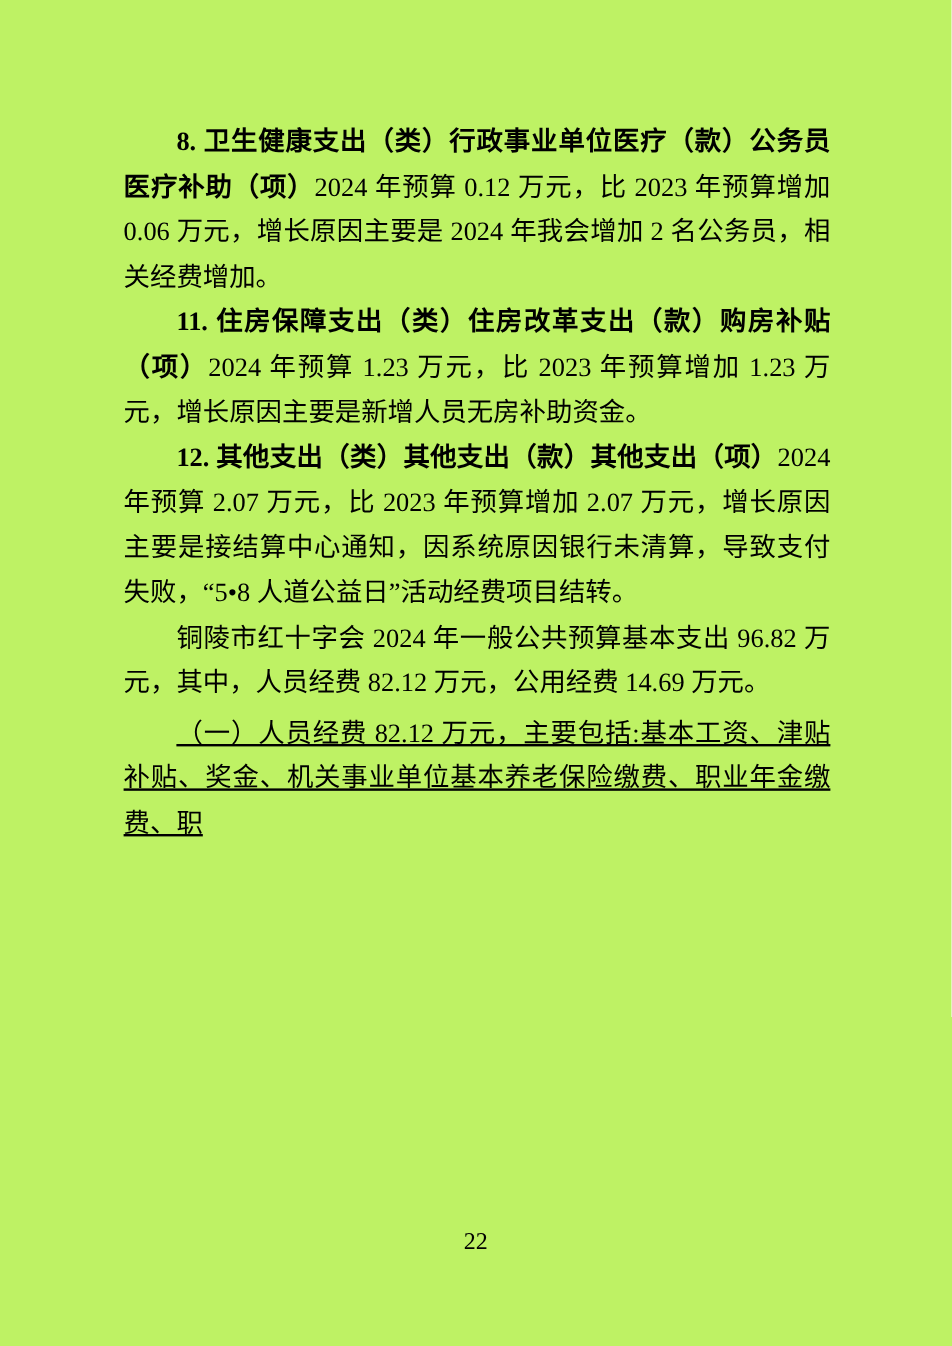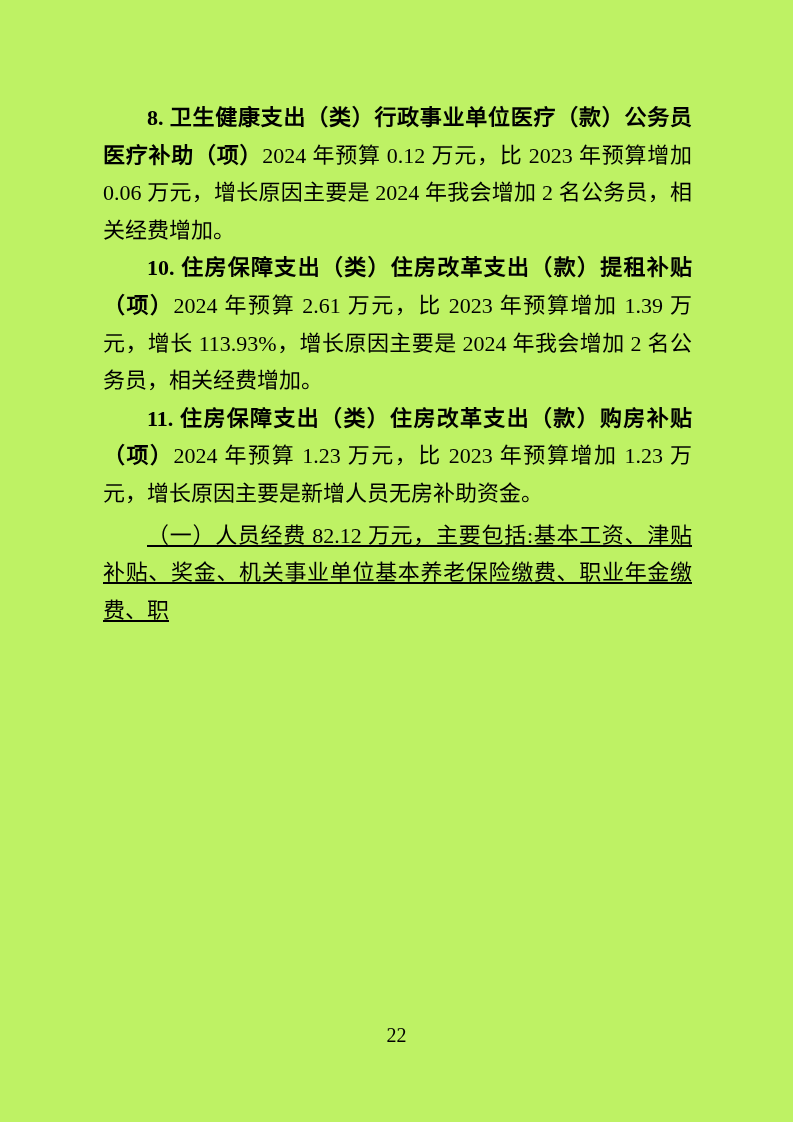--- a/index.html
+++ b/index.html
@@ -62,29 +62,30 @@
 <body>
 
 <div class="page">
   <div class="content">
 
     <p>
       <span class="lead">8. 卫生健康支出（类）行政事业单位医疗（款）公务员医疗补助（项）</span><span>2024 年预算 0.12 万元，比 2023 年预算增加 0.06 万元，增长原因主要是 2024 年我会增加 2 名公务员，相关经费增加。</span>
     </p>
 
 
-    <p>
-      <span class="lead">10. 住房保障支出（类）住房改革支出（款）提租补贴（项）</span><span>2024 年预算 2.61 万元，比 2023 年预算增加 1.39 万元，增长 113.93%，增长原因主要是 2024 年我会增加 2 名公务员，相关经费增加。</span>
-    </p>
 
     <p>
       <span class="lead">11. 住房保障支出（类）住房改革支出（款）购房补贴（项）</span><span>2024 年预算 1.23 万元，比 2023 年预算增加 1.23 万元，增长原因主要是新增人员无房补助资金。</span>
     </p>
 
+    <p>
+      <span class="lead">12. 其他支出（类）其他支出（款）其他支出（项）</span><span>2024 年预算 2.07 万元，比 2023 年预算增加 2.07 万元，增长原因主要是接结算中心通知，因系统原因银行未清算，导致支付失败，“5•8 人道公益日”活动经费项目结转。</span>
+    </p>
 
 
+    <p class="note-1">铜陵市红十字会 2024 年一般公共预算基本支出 96.82 万元，其中，人员经费 82.12 万元，公用经费 14.69 万元。</p>
 
     <p class="note-2">（一）人员经费 82.12 万元，主要包括:基本工资、津贴补贴、奖金、机关事业单位基本养老保险缴费、职业年金缴费、职</p>
 
   </div>
 
   <div class="page-number">22</div>
 </div>
 
 </body></html>

